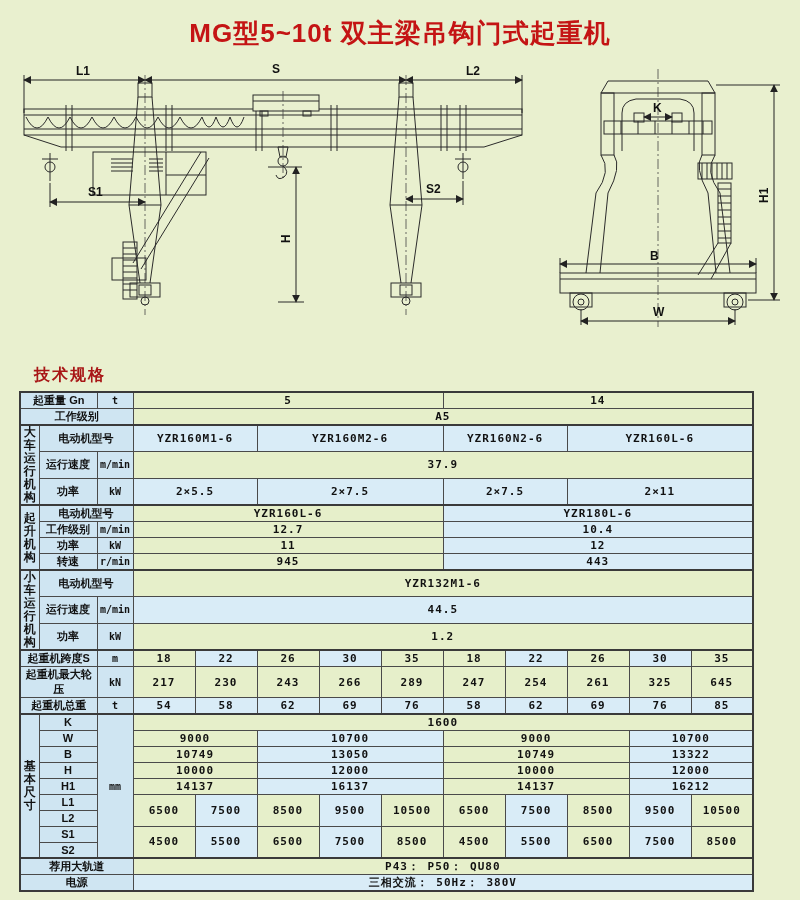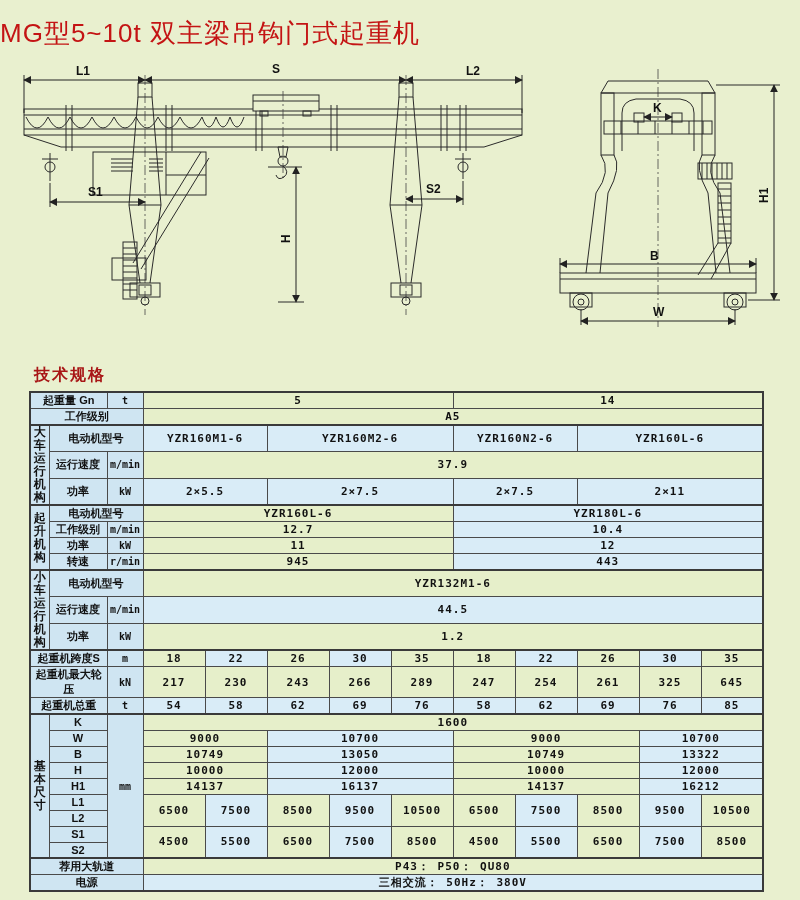--- a/index.html
+++ b/index.html
@@ -7,32 +7,32 @@
     --cell-green:#e6efca; --cell-blue:#d9ecf7; --label-blue:#cfe5f2; --line:#3a3a3a;
   }
   *{box-sizing:border-box}
   html,body{margin:0;padding:0}
   body{
     width:800px;height:900px;overflow:hidden;position:relative;
     background:var(--page-bg);
     font-family:"Liberation Sans","DejaVu Sans",sans-serif;color:#111;
   }
   .title{
-    color:var(--title-red);font-weight:normal;
+    text-align:center;color:var(--title-red);font-weight:bold;
     font-size:26px;letter-spacing:1px;margin:16px 0 4px 0;
   }
   .drawings{display:flex;align-items:flex-start;padding-left:16px;height:302px}
   .drawings svg{display:block}
   svg .ln{stroke:#2b2b2b;stroke-width:1;fill:none}
   svg .fill-bg{fill:var(--page-bg)}
   svg .cl{stroke:#444;stroke-width:0.8;fill:none;stroke-dasharray:10 3 2 3}
   svg .dim{stroke:#222;stroke-width:1;fill:none}
   svg text{font-family:"Liberation Sans","DejaVu Sans",sans-serif;font-size:12px;font-weight:bold;fill:#111}
   .spec-heading{color:var(--heading-red);font-size:16px;font-weight:bold;margin:8px 0 5px 34px;letter-spacing:2px}
-  table{border-collapse:collapse;margin-left:29px;width:733px;table-layout:fixed;border:2px solid var(--line)}
+  table{border-collapse:collapse;margin-left:19px;width:733px;table-layout:fixed;border:2px solid var(--line)}
   td{
     border:1px solid #4a4a4a;height:16px;text-align:center;vertical-align:middle;
     font-size:11px;padding:0;overflow:hidden;
   }
   td.label,td.unit,td.group{background:var(--label-blue);font-weight:bold}
   td.unit{font-family:"DejaVu Sans Mono","Liberation Mono",monospace;font-size:10px}
   td.group{white-space:pre-line;line-height:13px;font-size:12px;letter-spacing:0}
   td.g{background:var(--cell-green)}
   td.b{background:var(--cell-blue)}
   td.g,td.b{font-family:"DejaVu Sans Mono","Liberation Mono",monospace;font-weight:bold;letter-spacing:1px;font-size:11px}

